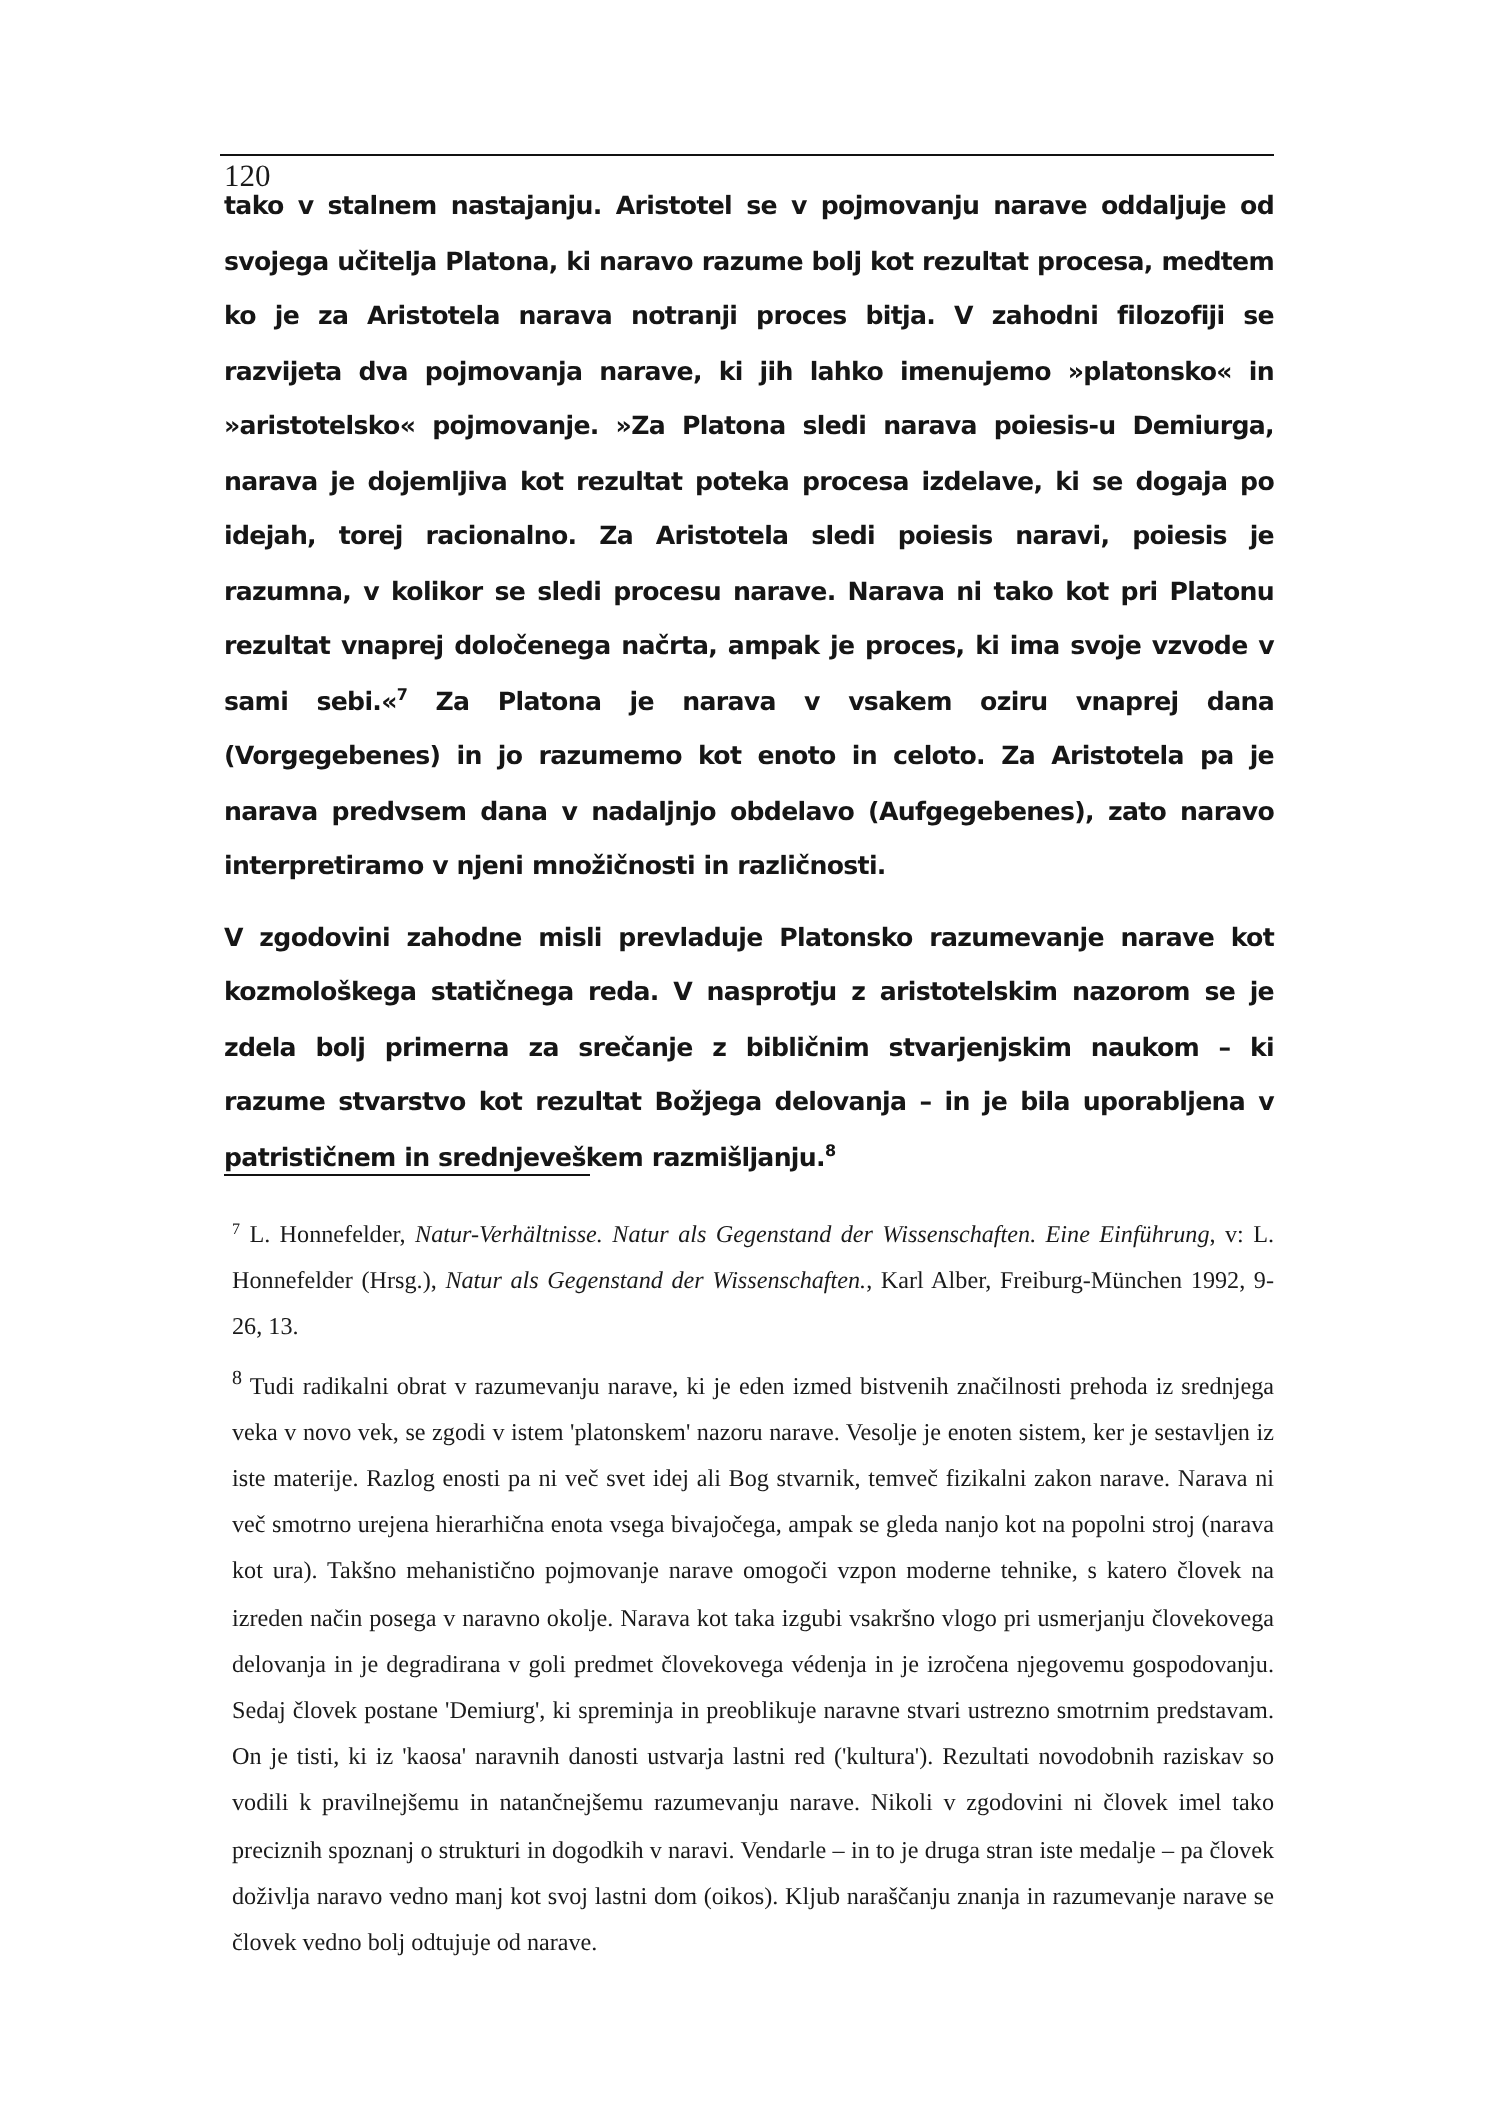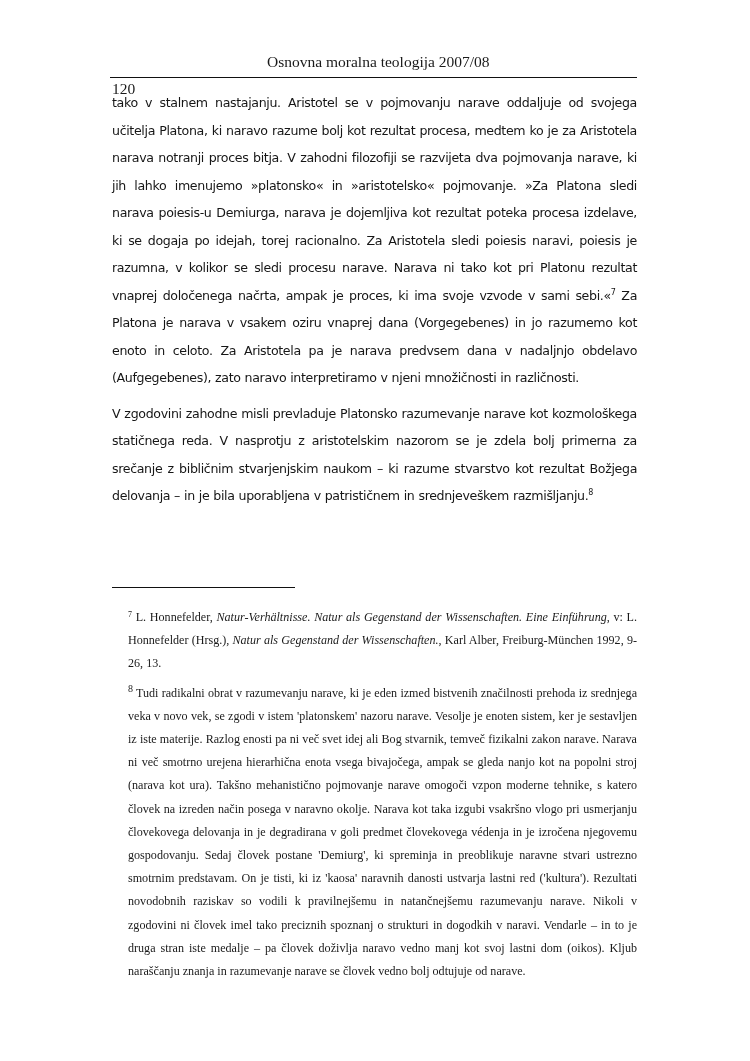--- a/index.html
+++ b/index.html
@@ -57,20 +57,21 @@
       font-family: "DejaVu Sans", sans-serif;
       font-size: 12.6px;
       line-height: 27.5px;
       letter-spacing: -0.35px;
       word-spacing: 0.3px;
       color: #161616;
     }
     .body-text p {
       margin: 0 0 8px 0;
       text-align: justify;
+      font-weight: bold;
     }
     .body-text sup {
       font-size: 8px;
       line-height: 0;
       vertical-align: 5px;
     }
     .footnote-separator {
       position: absolute;
       left: 0;
       top: 587px;
@@ -82,21 +83,21 @@
       position: absolute;
       left: 0;
       top: 606px;
       width: 525px;
       font-family: "Liberation Serif", serif;
       font-size: 12.1px;
       line-height: 23.2px;
       color: #1a1a1a;
     }
     .footnote {
-      margin: 0 0 6px 16px;
+      margin: 0 0 6px 4px;
       text-align: justify;
     }
     .footnote sup {
       font-size: 8px;
       line-height: 0;
       vertical-align: 4px;
     }
     .footnote .fn8-mark {
       font-size: 10px;
       vertical-align: 5px;
@@ -105,21 +106,20 @@
       font-style: italic;
     }
   </style>
 </head>
 <body>
 
 <div class="page">
 
   <div class="running-header">
     <span class="page-number">120</span>
-    <span class="header-title">Osnovna moralna teologija 2007/08</span>
   </div>
   <div class="header-rule"></div>
 
   <div class="body-text">
     <p><span>tako v stalnem nastajanju. Aristotel se v pojmovanju narave oddaljuje od svojega učitelja Platona, ki naravo razume bolj kot rezultat procesa, medtem ko je za Aristotela narava notranji proces bitja. V zahodni filozofiji se razvijeta dva pojmovanja narave, ki jih lahko imenujemo »platonsko« in »aristotelsko« pojmovanje. »Za Platona sledi narava poiesis-u Demiurga, narava je dojemljiva kot rezultat poteka procesa izdelave, ki se dogaja po idejah, torej racionalno. Za Aristotela sledi poiesis naravi, poiesis je razumna, v kolikor se sledi procesu narave. Narava ni tako kot pri Platonu rezultat vnaprej določenega načrta, ampak je proces, ki ima svoje vzvode v sami sebi.«</span><sup>7</sup><span> Za Platona je narava v vsakem oziru vnaprej dana (Vorgegebenes) in jo razumemo kot enoto in celoto. Za Aristotela pa je narava predvsem dana v nadaljnjo obdelavo (Aufgegebenes), zato naravo interpretiramo v njeni množičnosti in različnosti.</span></p>
     <p><span>V zgodovini zahodne misli prevladuje Platonsko razumevanje narave kot kozmološkega statičnega reda. V nasprotju z aristotelskim nazorom se je zdela bolj primerna za srečanje z bibličnim stvarjenjskim naukom – ki razume stvarstvo kot rezultat Božjega delovanja – in je bila uporabljena v patrističnem in srednjeveškem razmišljanju.</span><sup>8</sup></p>
   </div>
 
   <div class="footnote-separator"></div>
 

